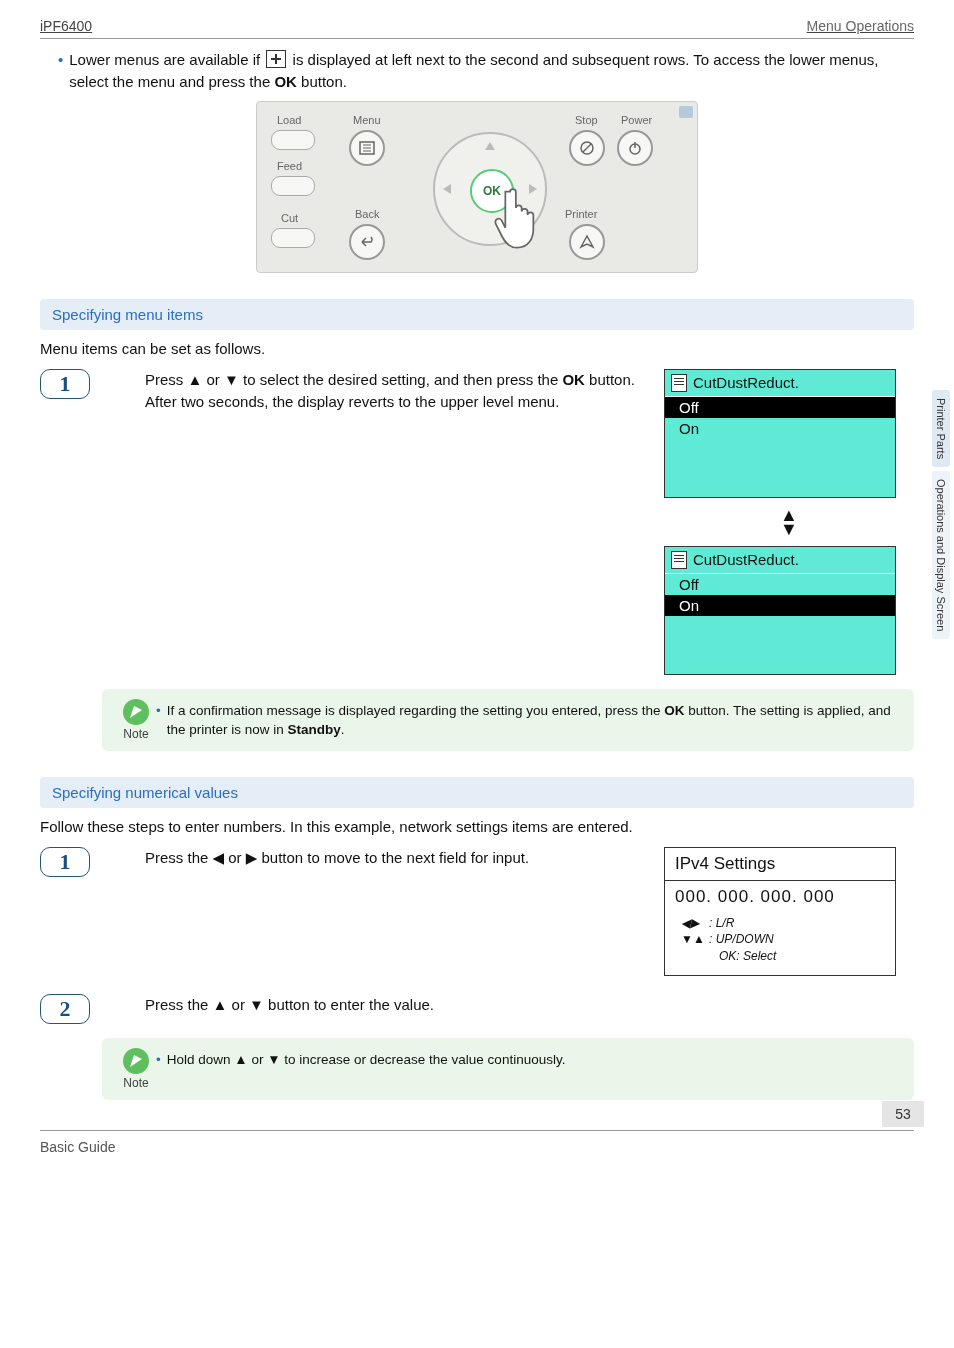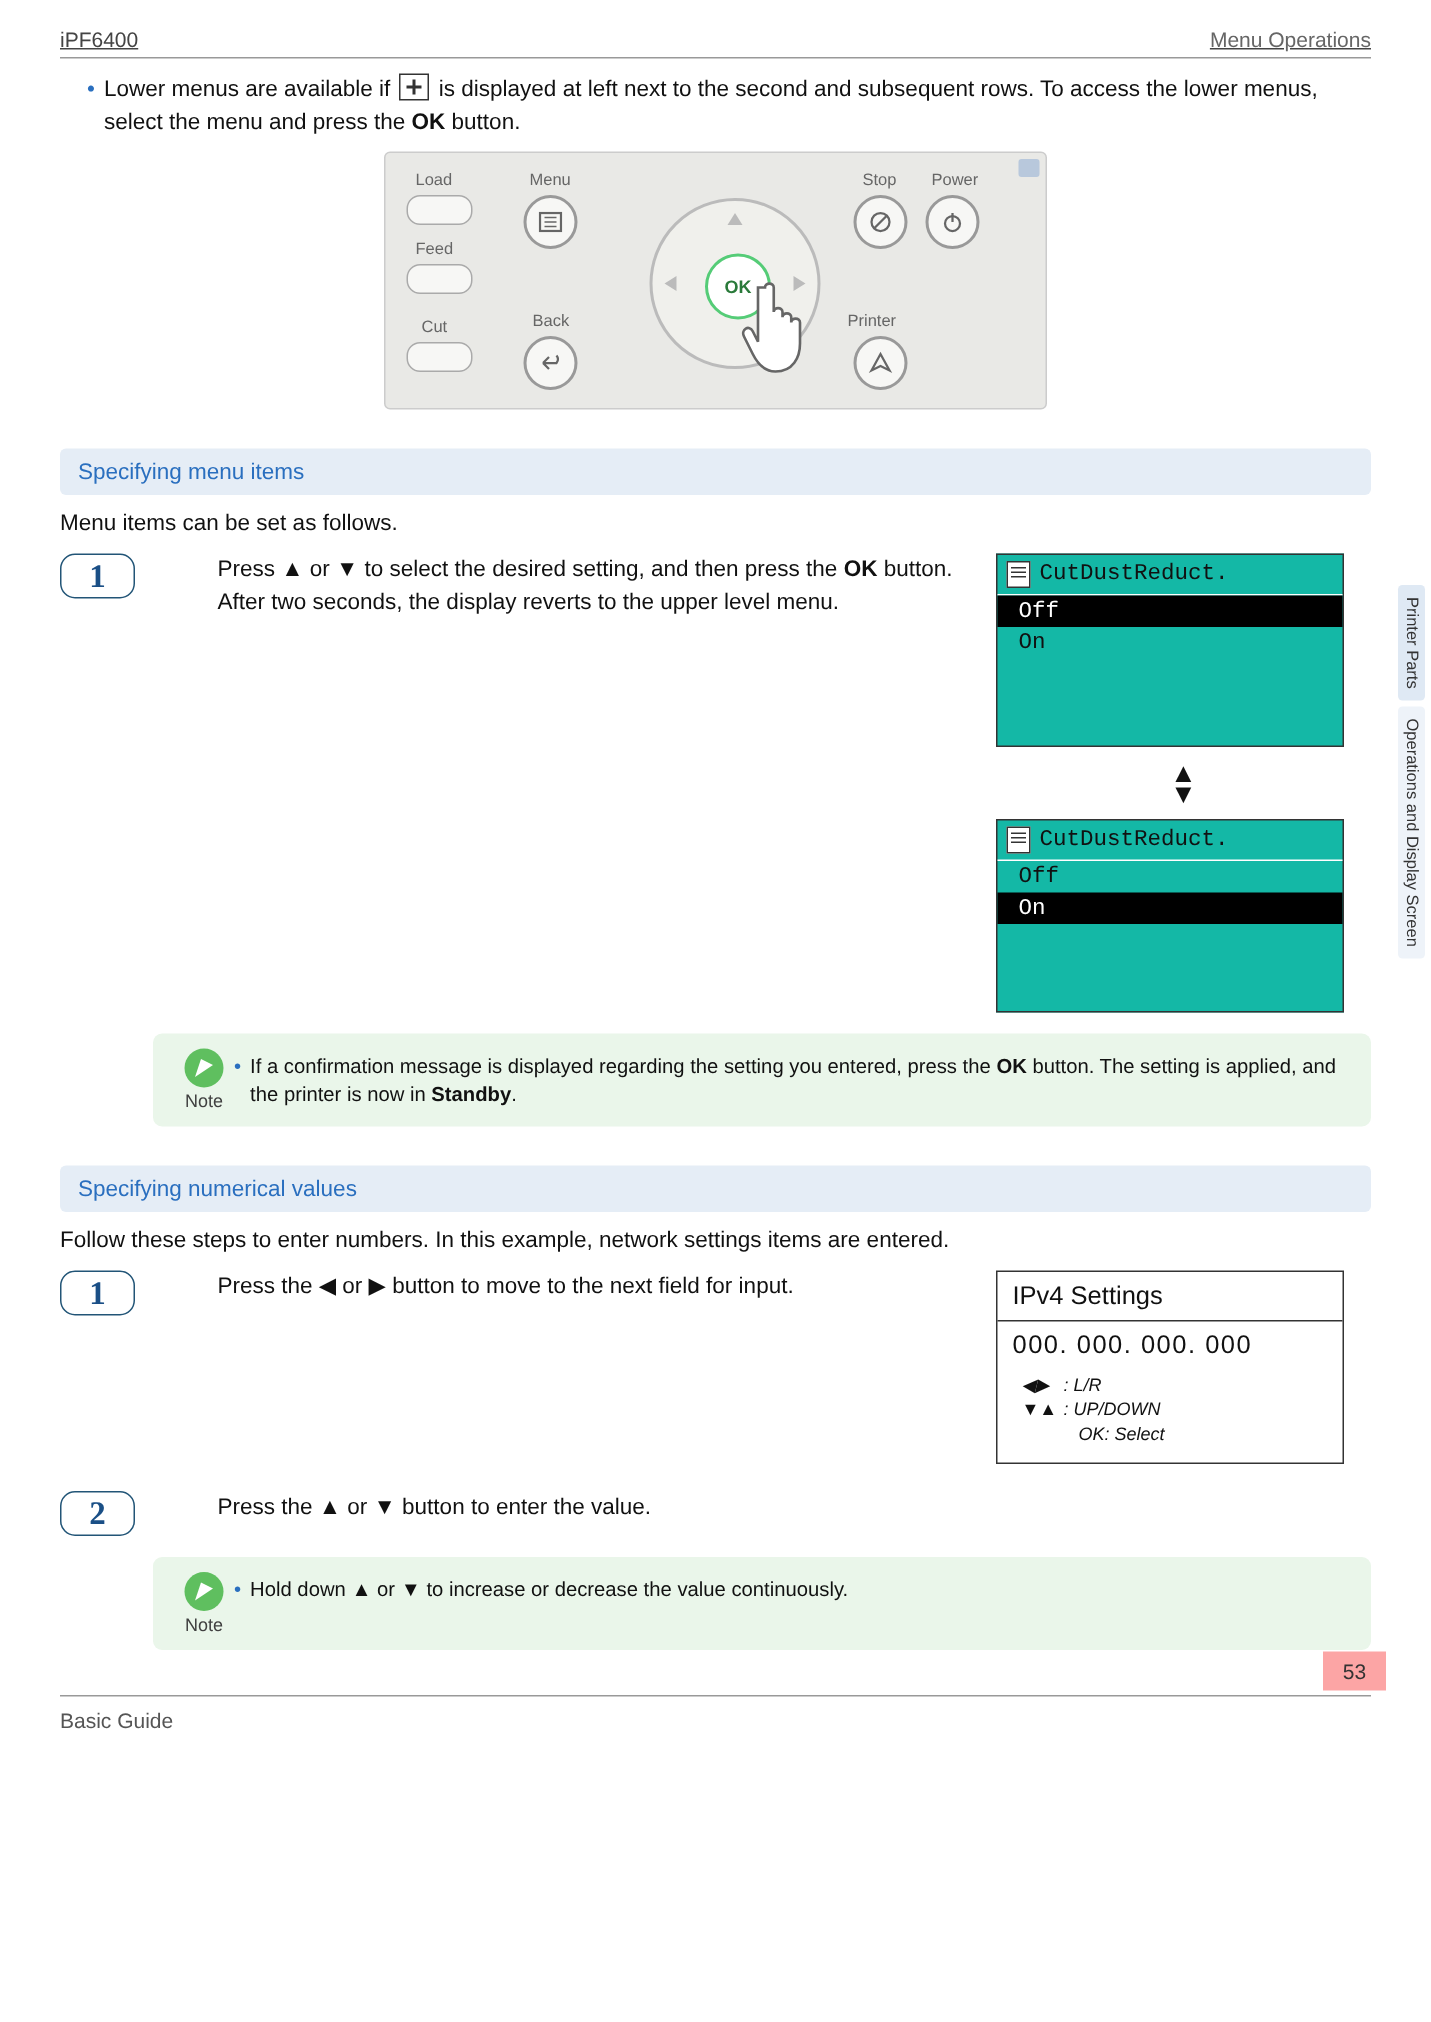--- a/index.html
+++ b/index.html
@@ -148,22 +148,21 @@
     text-align: center; line-height: 28px;
     margin-right: 14px;
   }
   .step-body { flex: 1 1 auto; }
   .step-text { line-height: 1.5; margin-left: 41px; }
 
   .lcd-col { width: 250px; flex-shrink: 0; margin-left: 10px; }
   .lcd {
     border: 1.5px solid #333;
     width: 230px;
-    background: #14b8a6;
-    font-family: Liberation Mono, monospace;
+    background: #5eead4;
   }
   .lcd .title {
     display: flex; align-items: center;
     padding: 4px 6px; gap: 6px;
     border-bottom: 1px solid #fff;
   }
   .doc-ico {
     width: 14px; height: 16px;
     border: 1.5px solid #333; background: #fff;
     position: relative;
@@ -210,21 +209,21 @@
     font-size: 17px;
   }
   .ipv4 .t { padding: 6px 10px; border-bottom: 1.5px solid #333; }
   .ipv4 .v { padding: 6px 10px 2px; letter-spacing: 1px; }
   .ipv4 .legend { padding: 6px 16px 10px; font-size: 12px; line-height: 1.4; font-style: italic; }
   .legend .sym { display: inline-block; width: 28px; }
 
   .pagenum {
     position: absolute;
     right: 30px; bottom: 58px;
-    background: #fca5a5;
+    background: #e5e5e5;
     width: 42px; height: 26px;
     display: flex; align-items: center; justify-content: center;
     color: #333; font-size: 14px;
   }
   .footer {
     border-top: 1px solid #999;
     padding-top: 8px;
     margin-top: 30px;
     color: #555;
     font-size: 14px;

